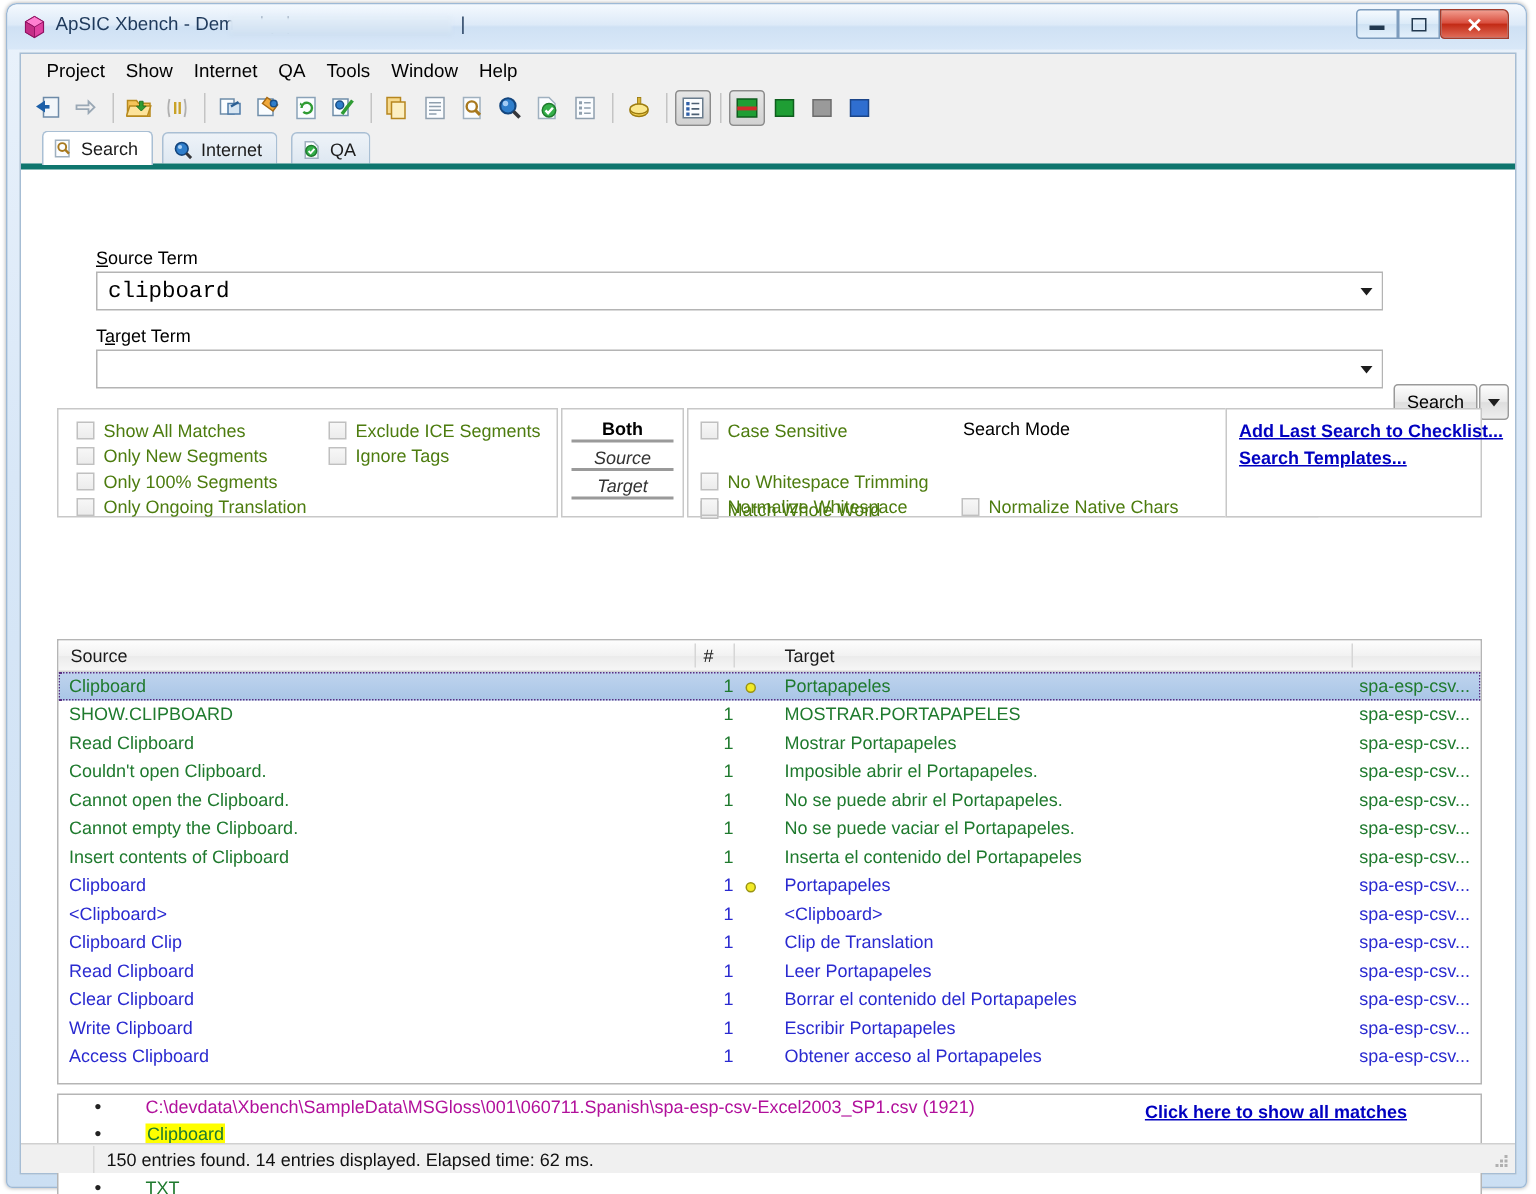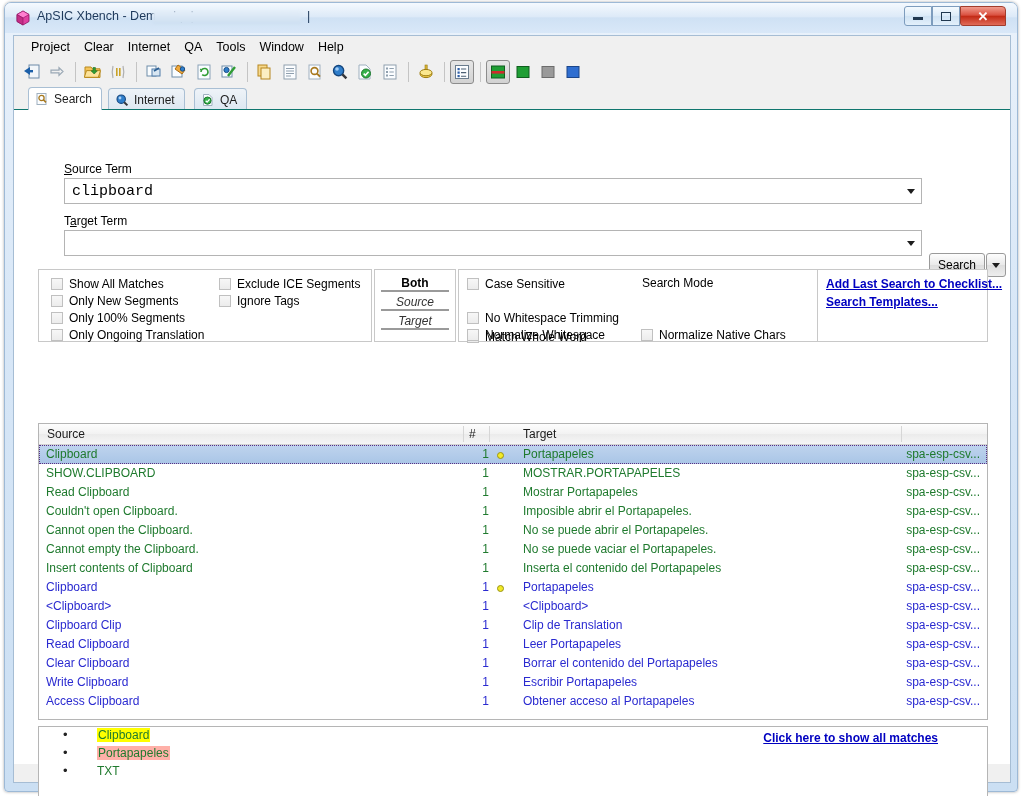--- a/index.html
+++ b/index.html
@@ -163,21 +163,21 @@
     font-weight: normal;
   }
   .tab .ticon { margin-right: 5px; display:flex; }
 
   
   #panel {
     position: absolute;
     left: 0; top: 73px;
     width: 100%; height: 655px;
     background: #ffffff;
-    border-top: 1px solid #0f766e;
+    border-top: 4px solid #0f766e;
     box-sizing: border-box;
   }
 
   
   .field-label {
     position: absolute;
     font-size: 12px; color: #000;
   }
   .field-label u { text-decoration: underline; }
   .combo {
@@ -233,21 +233,21 @@
   
   .group {
     position: absolute;
     border: 1px solid #c8c8c8;
     background: #ffffff;
     box-sizing: border-box;
   }
   .chk {
     position: absolute;
     display: flex; align-items: center;
-    font-size: 12px; color: #000000;
+    font-size: 12px; color: #4d7c0f;
     white-space: nowrap;
   }
   .chk .box {
     width: 12px; height: 12px;
     border: 1px solid #c0c0c0;
     background: linear-gradient(to bottom,#f7f7f7,#ececec);
     margin-right: 6px;
     flex: 0 0 auto;
     box-sizing: border-box;
   }
@@ -417,21 +417,21 @@
       </div>
       <div class="winbtn" id="btn-close">
         <span class="glyph">✕</span>
       </div>
     </div>
 
     <div id="client">
 
       <div id="menubar">
         <span class="menu-item">Project</span>
-        <span class="menu-item">Clear</span>
+        <span class="menu-item">Show</span>
         <span class="menu-item">Internet</span>
         <span class="menu-item">QA</span>
         <span class="menu-item">Tools</span>
         <span class="menu-item">Window</span>
         <span class="menu-item">Help</span>
       </div>
 
       <div id="toolbar">
 
         <div class="tb-btn">
@@ -810,29 +810,45 @@
                 <span class="c-src blue">Access Clipboard</span>
                 <span class="c-num blue">1</span>
                 <span class="c-tgt blue">Obtener acceso al Portapapeles</span>
                 <span class="c-file blue">spa-esp-csv...</span>
               </div>
             </div>
         </div>
 
         <div id="detail">
             <div class="bullet-row">
+              <span class="txt magenta">C:\devdata\Xbench\SampleData\MSGloss\001\060711.Spanish\spa-esp-csv-Excel2003_SP1.csv (1921)</span>
+            </div>
+            <div class="bullet-row">
               <span class="txt hl-yellow">Clipboard</span>
             </div>
             <div class="bullet-row">
               <span class="txt hl-pink">Portapapeles</span>
             </div>
             <div class="bullet-row">
               <span class="txt green">TXT</span>
             </div>
           </div>
         <a id="detail-link">Click here to show all matches</a>
 
       </div>
 
+      <div id="statusbar">
+        <div id="status-seg">150 entries found. 14 entries displayed. Elapsed time: 62 ms.</div>
+        <svg id="status-grip" viewBox="0 0 14 14">
+          <g fill="#b0b0b0">
+            <rect x="10" y="10" width="2" height="2"></rect>
+              <rect x="7" y="10" width="2" height="2"></rect>
+            <rect x="4" y="10" width="2" height="2"></rect>
+              <rect x="10" y="7" width="2" height="2"></rect>
+            <rect x="7" y="7" width="2" height="2"></rect>
+              <rect x="10" y="4" width="2" height="2"></rect>
+          </g>
+        </svg>
+      </div>
 
     </div>
   </div>
 </div>
 
 </body></html>

